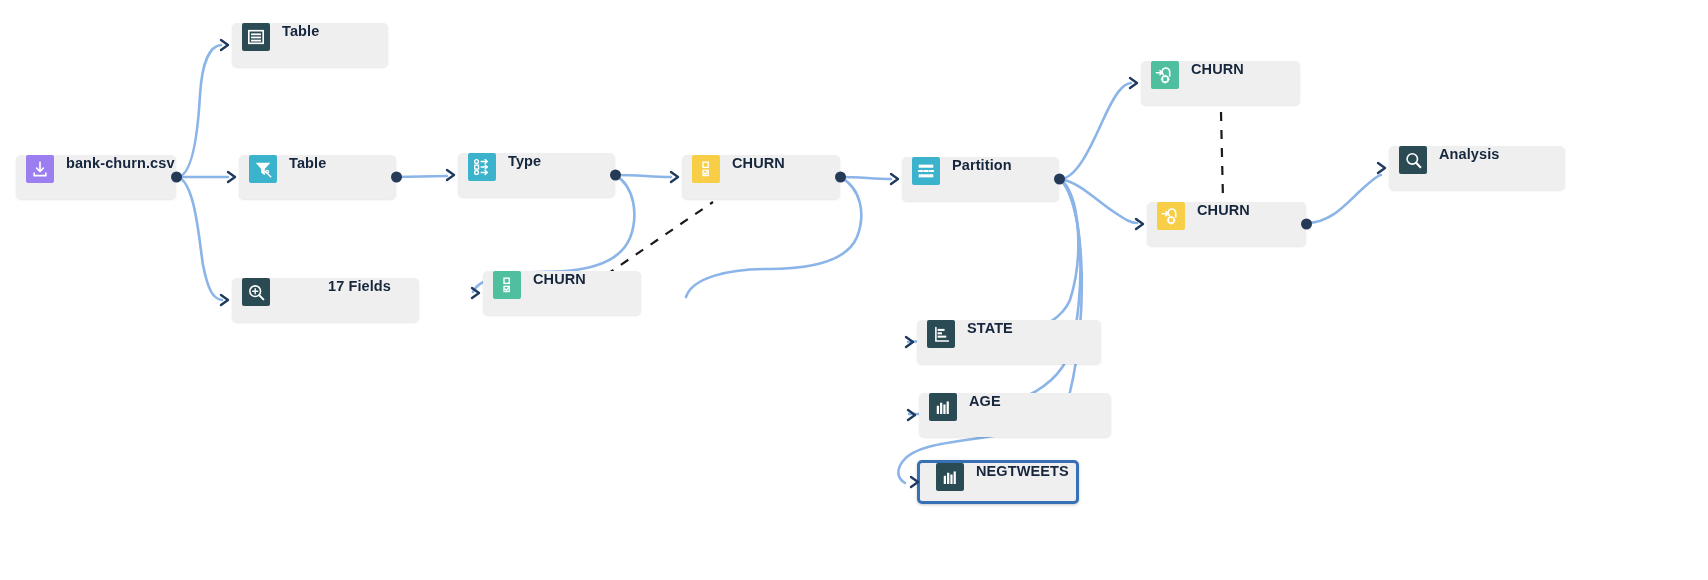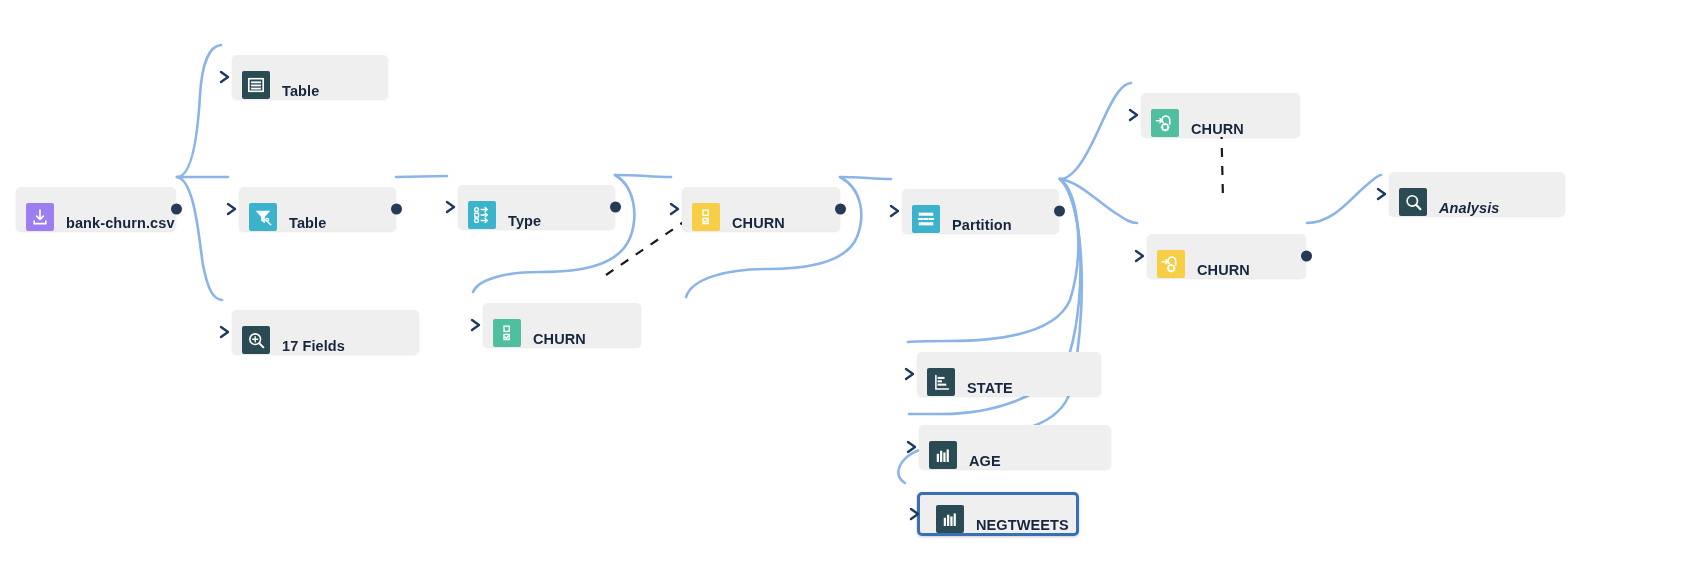--- a/index.html
+++ b/index.html
@@ -21,28 +21,27 @@
     position: absolute;
     left: 0;
     top: 0;
     width: 1708px;
     height: 580px;
     pointer-events: none;
   }
   .node {
     position: absolute;
     display: flex;
-    align-items: flex-end;
+    align-items: flex-start;
     background: #efefef;
     border-radius: 5px;
     box-sizing: border-box;
     padding: 0 16px 0 10px;
     height: 44px;
     box-shadow: 0 1px 2px rgba(0,0,0,0.10);
-    margin-top: 32px;
   }
   .node.selected {
     border: 3px solid #3870b5;
     background: #efefef;
     box-shadow: 0 1px 3px rgba(0,0,0,0.22);
     padding: 0 13px 0 7px;
   }
   .node .nicon {
     width: 28px;
     height: 28px;
@@ -166,21 +165,21 @@
       <svg width="20" height="20" viewBox="0 0 22 22">
         <path d="M3 4 L19 4 L13 11 L13 18 L9 15 L9 11 Z" fill="#ffffff"></path>
         <path d="M14.5 14.5 L19.5 19.5" stroke="#ffffff" stroke-width="1.6" stroke-linecap="round"></path>
         <circle cx="15.5" cy="14" r="1.6" fill="none" stroke="#ffffff" stroke-width="1.4"></circle>
       </svg>
     </span>
     <span class="nlabel">Table</span>
     <span class="out-port"></span>
   </div>
 
-  <div class="node" style="left:232px; top:278px; width:187px;">
+  <div class="node" style="left:232px; top:278px; width:187px;gap:46px;">
     <span class="in-arrow">
       <svg width="12" height="14" viewBox="0 0 12 14">
           <path d="M2 2 L9 7 L2 12" fill="none" stroke="#1f3a5f" stroke-width="2.4" stroke-linecap="round" stroke-linejoin="round"></path>
         </svg>
     </span>
     <span class="nicon" style="background:#2a4a54;">
       <svg width="19" height="19" viewBox="0 0 22 22">
         <circle cx="9.5" cy="9.5" r="6.2" fill="none" stroke="#ffffff" stroke-width="1.8"></circle>
         <path d="M6.6 9.5 H12.4 M9.5 6.6 V12.4" stroke="#ffffff" stroke-width="1.6" stroke-linecap="round"></path>
         <path d="M14.2 14.2 L19 19" stroke="#ffffff" stroke-width="2.2" stroke-linecap="round"></path>
@@ -341,21 +340,21 @@
       <svg width="19" height="19" viewBox="0 0 22 22">
         <rect x="3.2" y="9" width="2.6" height="9.5" fill="#ffffff"></rect>
         <rect x="7.0" y="5.5" width="2.6" height="13" fill="#ffffff"></rect>
         <rect x="10.8" y="7.5" width="2.6" height="11" fill="#ffffff"></rect>
         <rect x="14.6" y="4" width="2.6" height="14.5" fill="#ffffff"></rect>
       </svg>
     </span>
     <span class="nlabel">NEGTWEETS</span>
   </div>
 
-  <div class="node" style="left:1389px; top:140px; width:176px;font-style:italic;">
+  <div class="node" style="left:1389px; top:146px; width:176px;">
     <span class="in-arrow">
       <svg width="12" height="14" viewBox="0 0 12 14">
           <path d="M2 2 L9 7 L2 12" fill="none" stroke="#1f3a5f" stroke-width="2.4" stroke-linecap="round" stroke-linejoin="round"></path>
         </svg>
     </span>
     <span class="nicon" style="background:#2a4a54;">
       <svg width="19" height="19" viewBox="0 0 22 22">
         <circle cx="9.6" cy="9.2" r="6.0" fill="none" stroke="#ffffff" stroke-width="1.9"></circle>
         <path d="M14.1 13.7 L19 18.8" stroke="#ffffff" stroke-width="2.4" stroke-linecap="round"></path>
       </svg>

